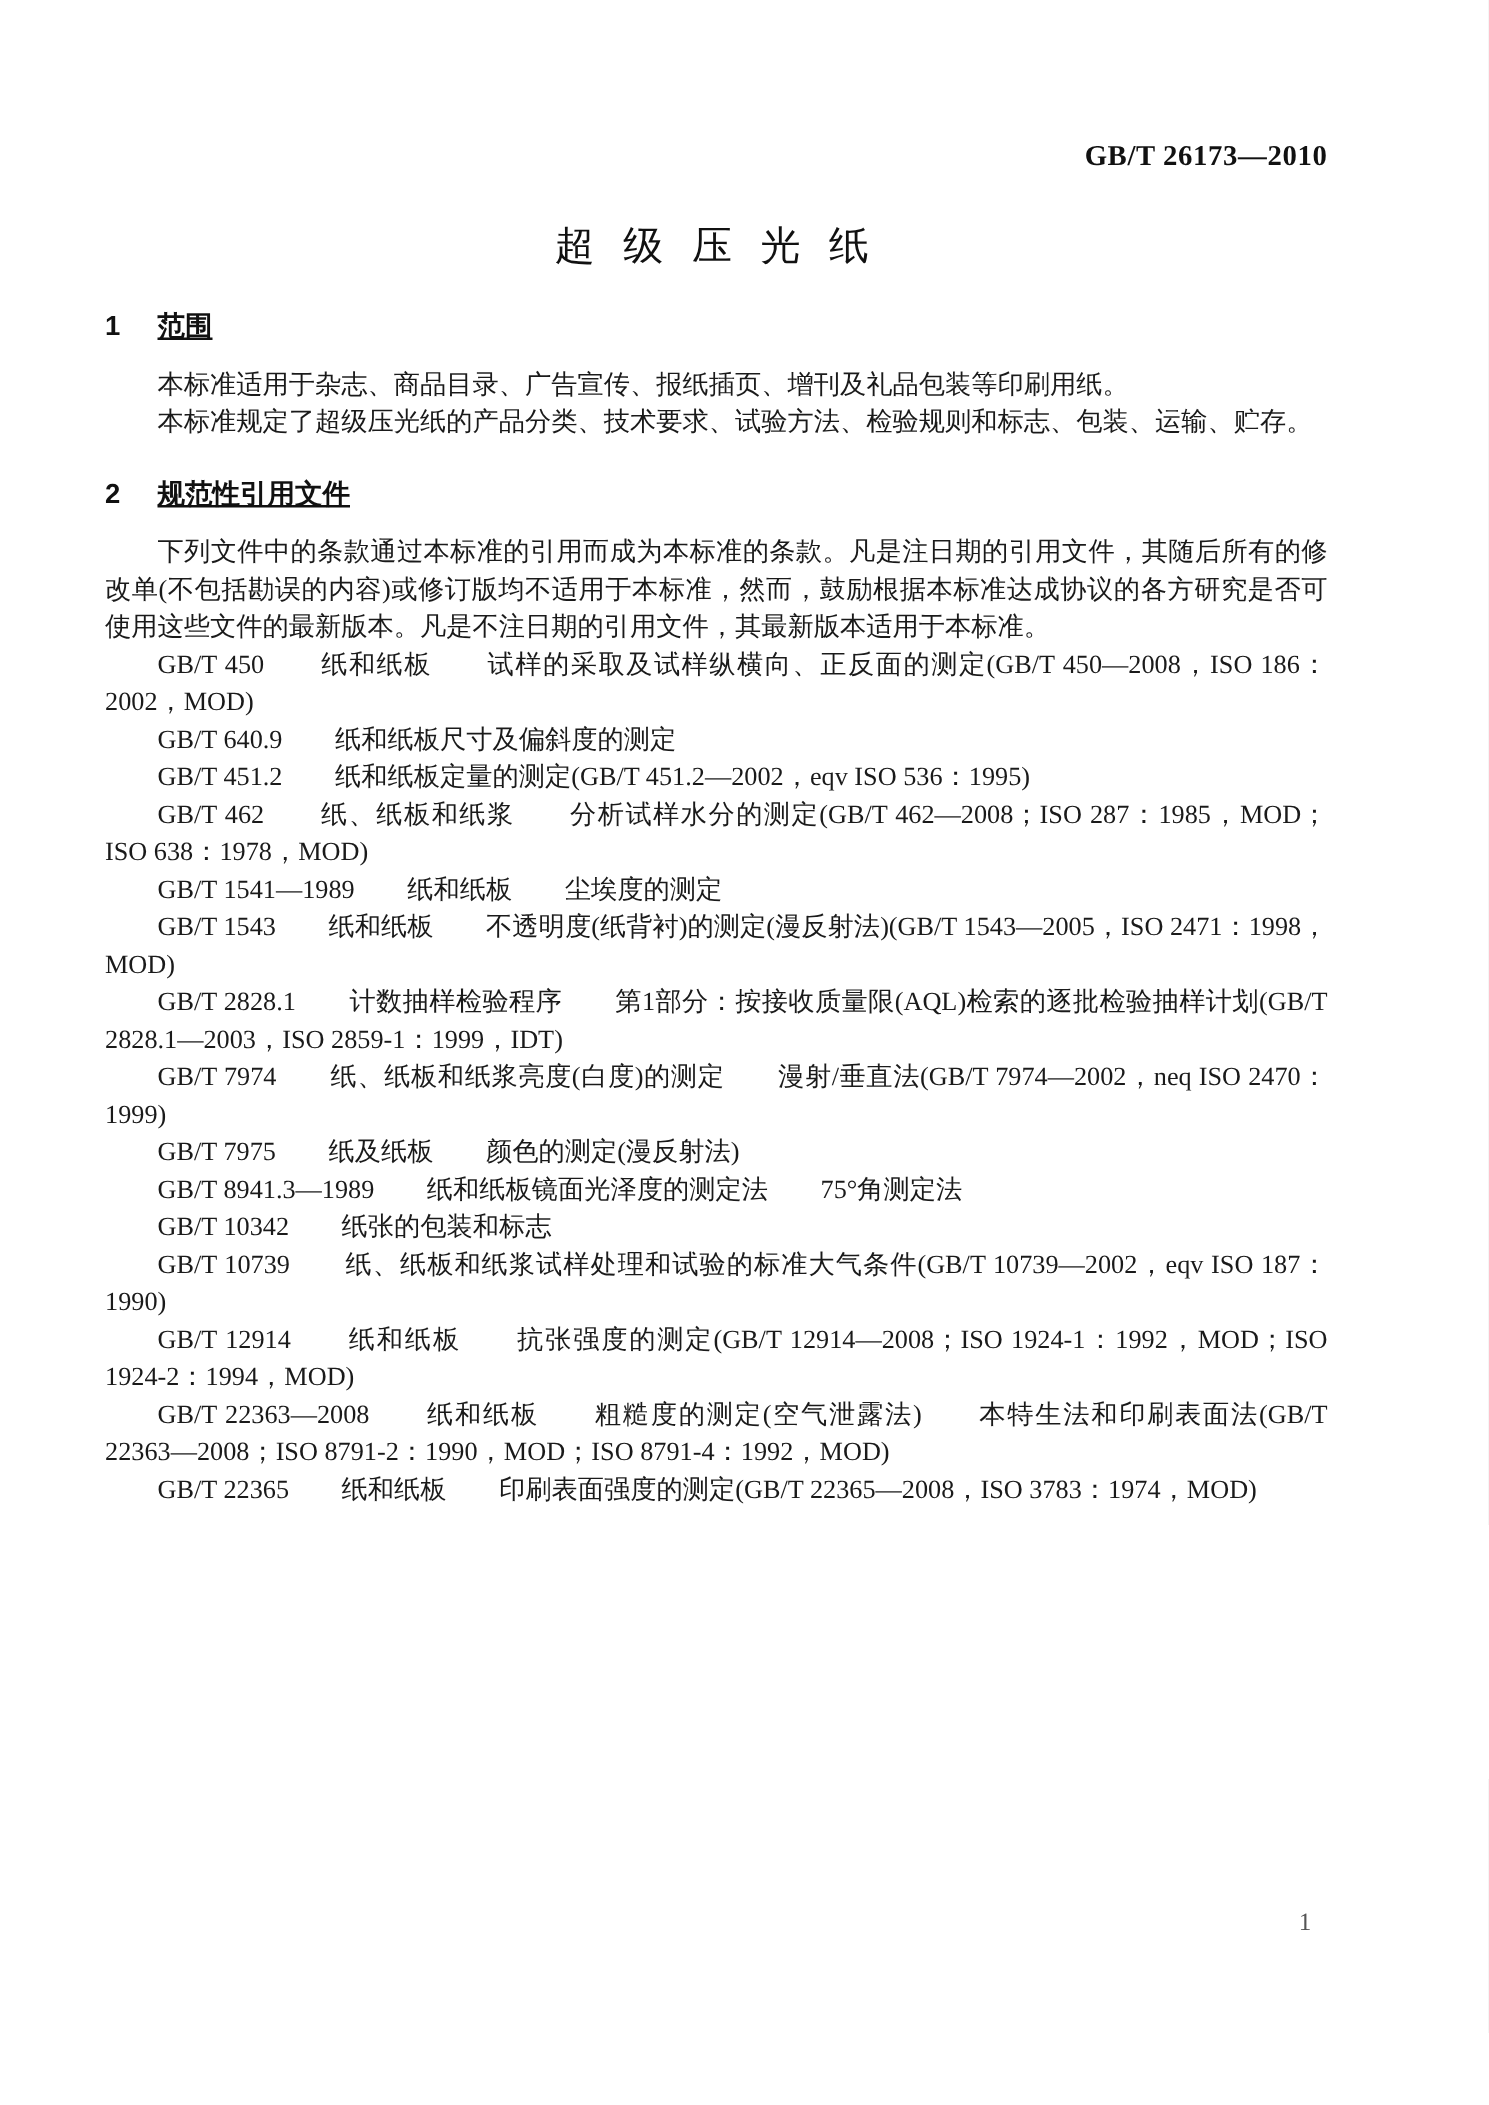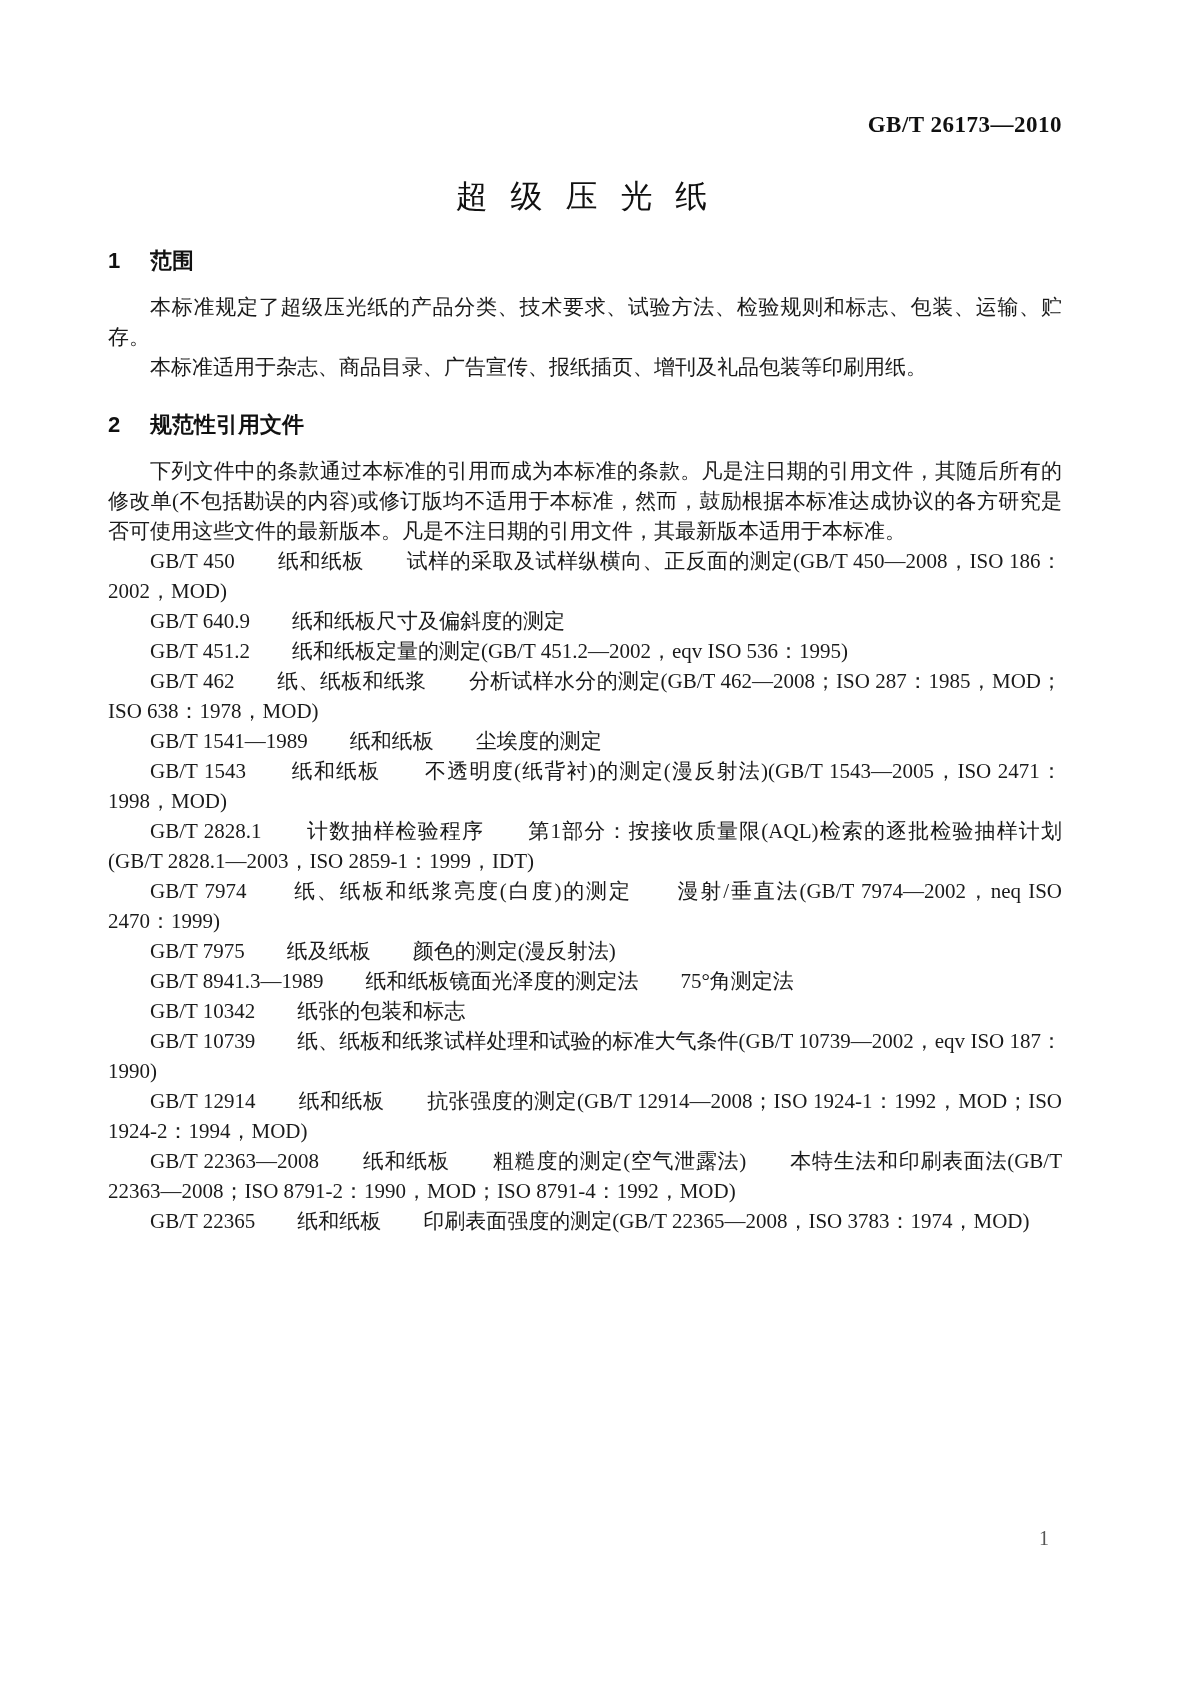--- a/index.html
+++ b/index.html
@@ -7,21 +7,21 @@
     padding: 0;
     background: #e8e8e8;
   }
   .page {
     position: relative;
     width: 1191px;
     height: 1684px;
     margin: 0 auto;
     background: #ffffff;
     box-sizing: border-box;
-    padding: 112px 129px 0 108px;
+    padding: 112px 129px 0 84px;
     overflow: hidden;
     color: #1a1a1a;
     font-family: "Liberation Serif", "DejaVu Serif", serif;
   }
   .doc-header {
     text-align: right;
     font-family: "Liberation Serif", "DejaVu Serif", serif;
     font-weight: bold;
     font-size: 23px;
     line-height: 26px;
@@ -38,20 +38,21 @@
     letter-spacing: 7px;
     color: #111;
   }
   .sec-h {
     margin: 28px 0 16px 0;
     font-family: "Liberation Sans", "DejaVu Sans", sans-serif;
     font-weight: bold;
     font-size: 22px;
     line-height: 30px;
     color: #111;
+    text-decoration: underline;
   }
   .sec-h .sec-num {
     display: inline-block;
     min-width: 28px;
     margin-right: 14px;
   }
   .body-p, .ref-p {
     margin: 0;
     font-size: 21px;
     line-height: 30px;
@@ -88,22 +89,22 @@
 <div class="page">
 
   <div class="doc-header">GB/T 26173—2010</div>
 
   <h1 class="doc-title">超 级 压 光 纸</h1>
 
   <section>
     <h2 class="sec-h">
       <span class="sec-num">1</span><span>范围</span>
     </h2>
+    <p class="body-p">本标准适用于杂志、商品目录、广告宣传、报纸插页、增刊及礼品包装等印刷用纸。</p>
     <p class="body-p">本标准规定了超级压光纸的产品分类、技术要求、试验方法、检验规则和标志、包装、运输、贮存。</p>
-    <p class="body-p">本标准适用于杂志、商品目录、广告宣传、报纸插页、增刊及礼品包装等印刷用纸。</p>
   </section>
 
   <section>
     <h2 class="sec-h">
       <span class="sec-num">2</span><span>规范性引用文件</span>
     </h2>
     <p class="body-p">下列文件中的条款通过本标准的引用而成为本标准的条款。凡是注日期的引用文件，其随后所有的修改单(不包括勘误的内容)或修订版均不适用于本标准，然而，鼓励根据本标准达成协议的各方研究是否可使用这些文件的最新版本。凡是不注日期的引用文件，其最新版本适用于本标准。</p>
     <p class="ref-p">GB/T 450　　纸和纸板　　试样的采取及试样纵横向、正反面的测定(GB/T 450—2008，ISO 186：2002，MOD)</p>
     <p class="ref-p">GB/T 640.9　　纸和纸板尺寸及偏斜度的测定</p>
     <p class="ref-p">GB/T 451.2　　纸和纸板定量的测定(GB/T 451.2—2002，eqv ISO 536：1995)</p>

